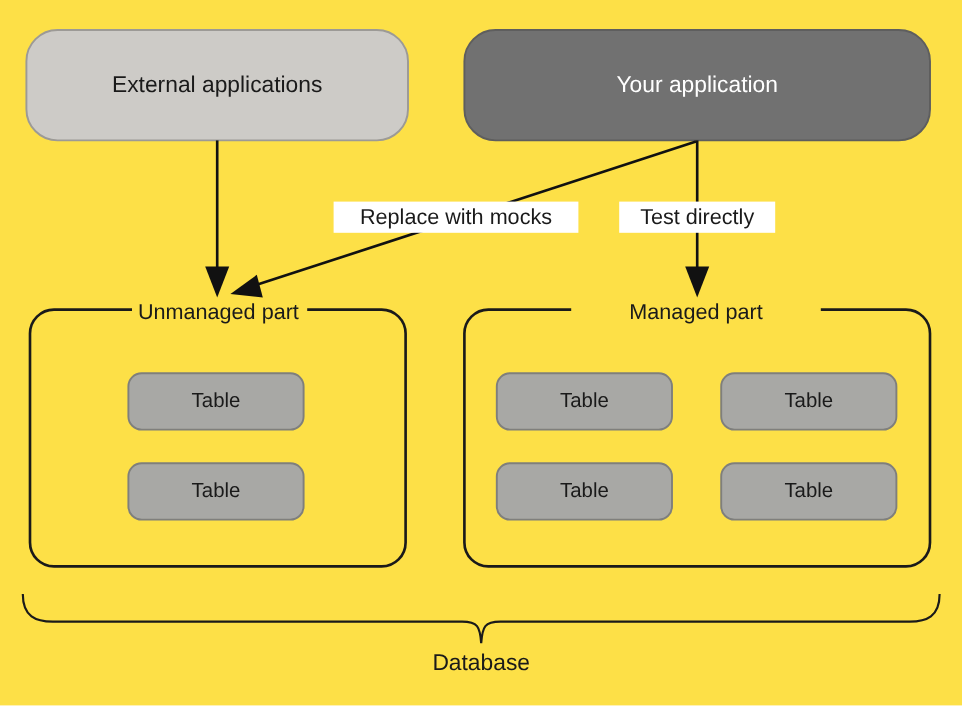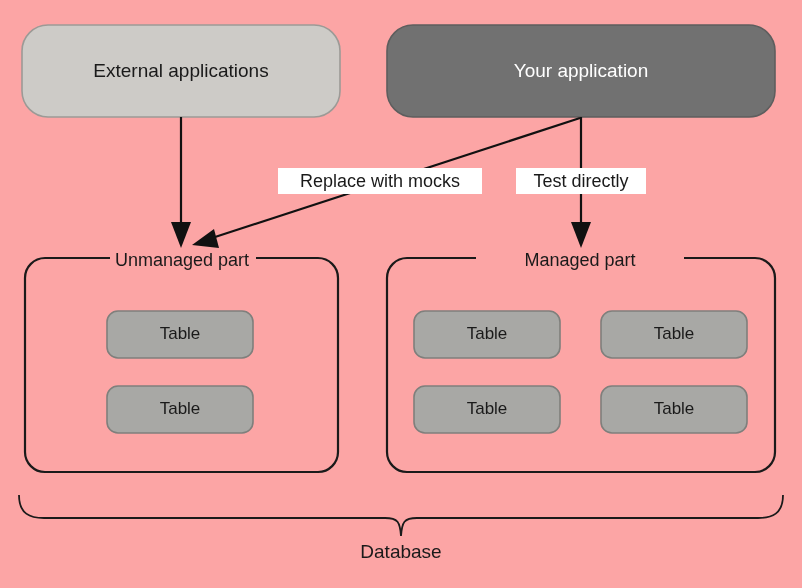--- a/index.html
+++ b/index.html
@@ -10,21 +10,21 @@
   body {
     width: 802px;
     height: 588px;
     font-family: "Liberation Sans", sans-serif;
     overflow: hidden;
   }
   #diagram-root {
     position: relative;
     width: 802px;
     height: 588px;
-    background: #fca5a5;
+    background: #fde047;
   }
   svg.canvas {
     position: absolute;
     top: 0;
     left: 0;
     width: 802px;
     height: 588px;
   }
   .box-label {
     font-family: "Liberation Sans", sans-serif;

